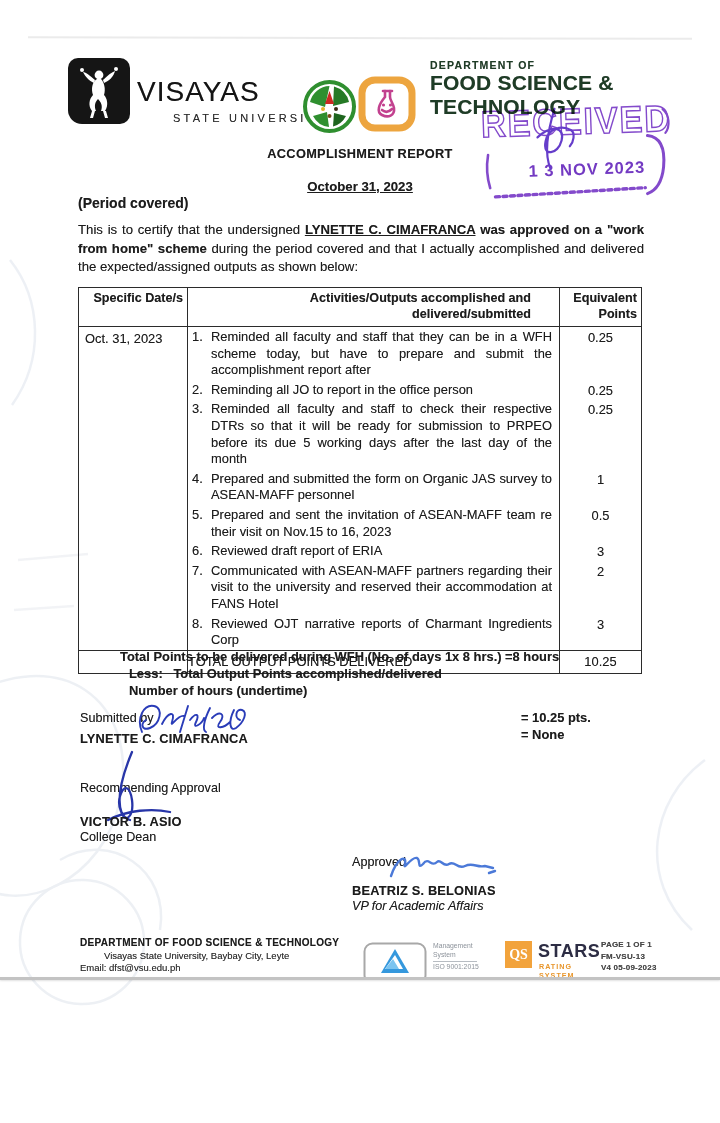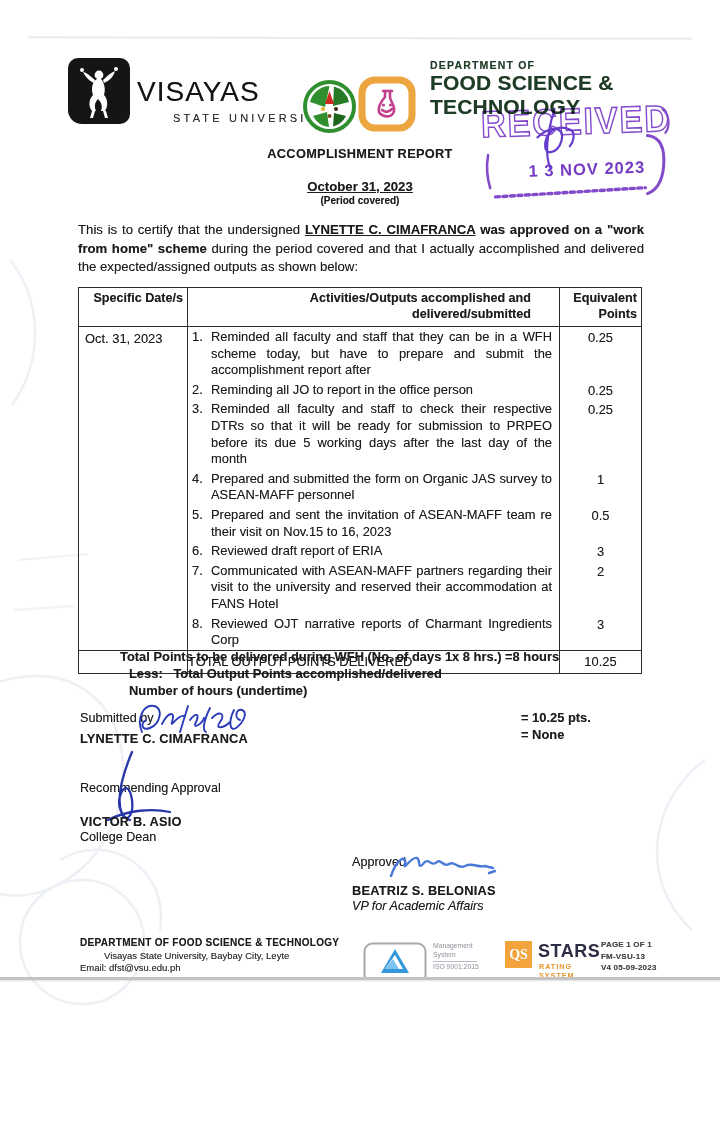--- a/index.html
+++ b/index.html
@@ -22,21 +22,21 @@
   .ca-logo{left:303px;top:80px;}
   .dfst-logo{left:358px;top:76px;}
   .dept{left:430px;top:59px;color:#1e3c26;}
   .dept .d1{font-size:10.5px;font-weight:700;letter-spacing:1.2px;}
   .dept .d2,.dept .d3{font-size:21px;font-weight:700;letter-spacing:.2px;line-height:24px;}
 
   .stamp{left:478px;top:96px;width:200px;height:112px;transform:rotate(-2deg);mix-blend-mode:multiply;opacity:.96;}
 
   .doc-title{left:78px;top:146px;width:564px;text-align:center;font-weight:700;font-size:12.8px;letter-spacing:.3px;}
   .doc-date{left:78px;top:179px;width:564px;text-align:center;font-weight:700;font-size:13.2px;text-decoration:underline;}
-  .doc-date-cap{left:78px;top:195px;width:564px;text-align:center;font-weight:700;font-size:10px;}
+  .doc-date-cap{left:78px;top:195px;width:564px;text-align:left;font-weight:700;font-size:14px;}
 
   .intro{left:78px;top:221px;width:566px;font-size:13.2px;line-height:18.6px;text-align:justify;}
   .intro .b{font-weight:700;}
   .intro .bu{font-weight:700;text-decoration:underline;}
 
   
   .tbl{left:78px;top:287px;width:562px;border:1.6px solid #2b2b2b;font-size:12.9px;}
   .tbl-head{display:grid;grid-template-columns:108px 1fr 81px;border-bottom:1.6px solid #2b2b2b;}
   .th{padding:3px 4px 4px;text-align:right;font-weight:700;font-size:12.6px;line-height:15.5px;}
   .th.mid{border-left:1.6px solid #2b2b2b;border-right:1.6px solid #2b2b2b;padding-left:28px;padding-right:28px;}

